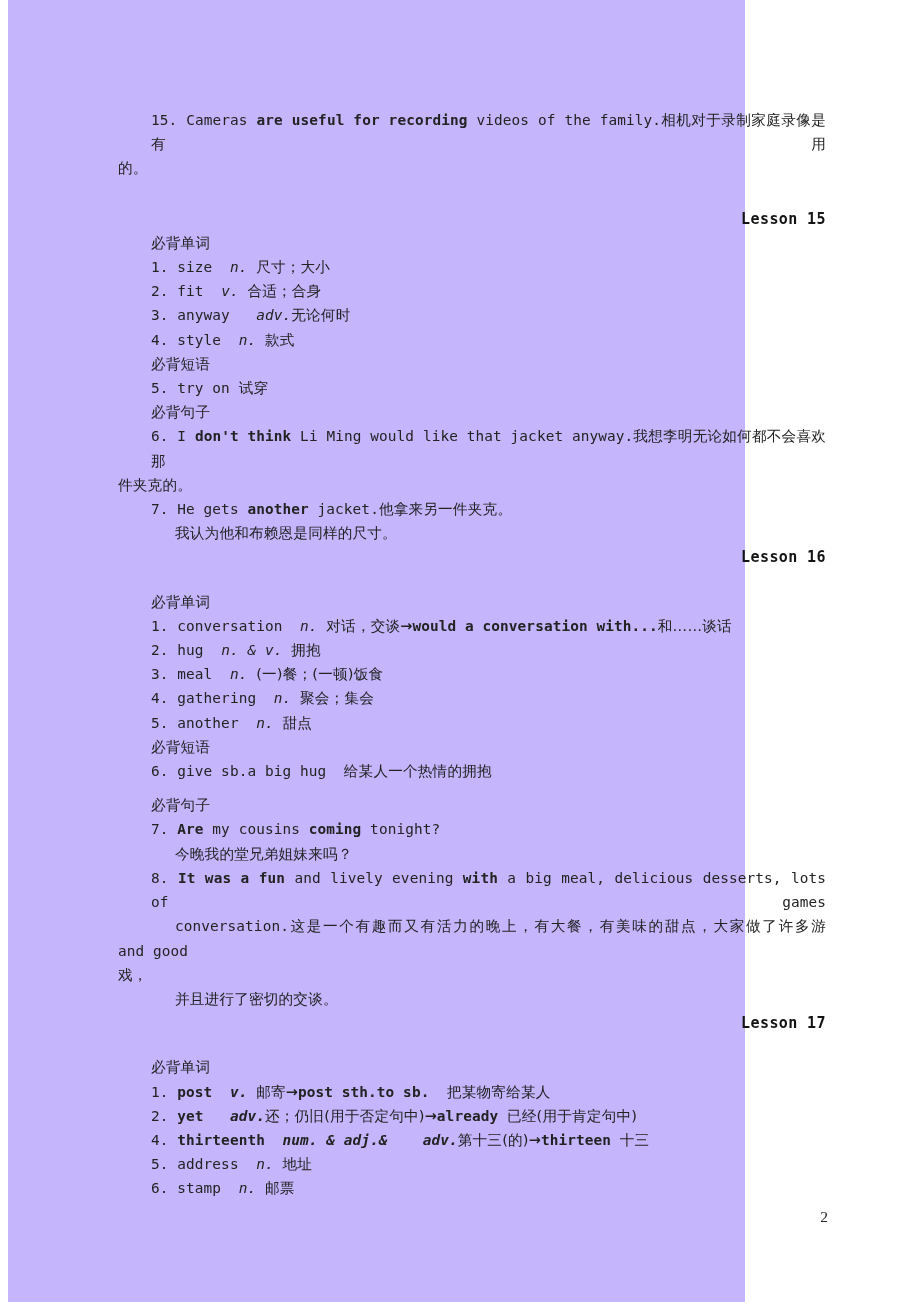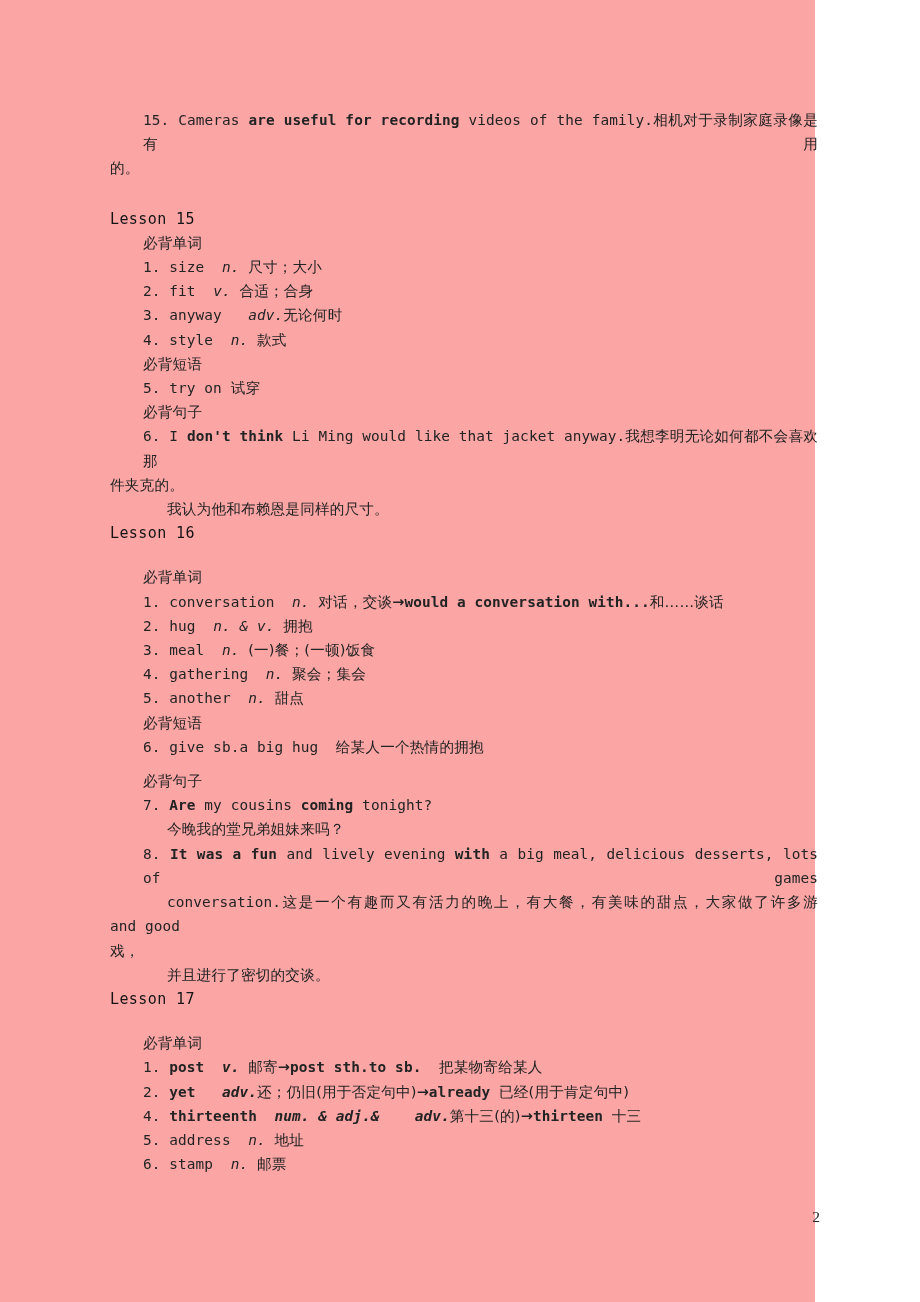--- a/index.html
+++ b/index.html
@@ -10,24 +10,24 @@
   body {
     width: 920px;
     height: 1302px;
     position: relative;
     font-family: "Liberation Serif", "DejaVu Serif", serif;
     color: #1a1a1a;
     overflow: hidden;
   }
   .page {
     position: absolute;
-    left: 0; top: 0;
-    width: 815px;
+    left: 8px; top: 0;
+    width: 737px;
     height: 1302px;
-    background: #fca5a5;
+    background: #c4b5fd;
   }
   
   .col {
     position: absolute;
     left: 110px;
     top: 108px;
     width: 708px;
   }
   .line {
     font-family: "DejaVu Sans Mono", monospace;
@@ -47,23 +47,23 @@
   .i { font-style: italic; }
   .indent1 { padding-left: 33px; }   
   .indent2 { padding-left: 33px; }   
   .indent3 { padding-left: 57px; }   
   .flush   { padding-left: 0px; }    
   .just {
     text-align: justify;
     text-align-last: justify;
   }
   .lesson-head {
-    text-align: left;
+    text-align: right;
     font-family: "DejaVu Sans Mono", monospace;
-    font-weight: 400;
+    font-weight: 700;
     font-size: 15px;
     line-height: 24.2px;
     color: #141414;
     letter-spacing: 0.4px;
   }
   .gap-sm { height: 10px; }
   .gap-md { height: 20px; }
   .gap-lg { height: 26px; }
   .page-num {
     position: absolute;
@@ -98,20 +98,21 @@
     <div class="line indent2"><span>4.</span> <span>style</span>&nbsp;&nbsp;<span class="i">n.</span> <span class="cn">款式</span></div>
 
     <div class="line indent1"><span class="cn">必背短语</span></div>
     <div class="line indent2"><span>5.</span> <span>try on</span> <span class="cn">试穿</span></div>
 
     <div class="line indent1"><span class="cn">必背句子</span></div>
 
     <div class="line indent2 just"><span>6.</span> <span>I </span><span class="b">don't think</span><span> Li Ming would like that jacket anyway.</span><span class="cn">我想李明无论如何都不会喜欢那</span></div>
     <div class="line flush"><span class="cn">件夹克的。</span></div>
 
+    <div class="line indent2"><span>7.</span> <span>He gets </span><span class="b">another</span><span> jacket.</span><span class="cn">他拿来另一件夹克。</span></div>
 
     <div class="line indent3"><span class="cn">我认为他和布赖恩是同样的尺寸。</span></div>
 
     <div class="lesson-head">Lesson 16</div>
 
     <div class="gap-md"></div>
 
     <div class="line indent1"><span class="cn">必背单词</span></div>
 
     <div class="line indent2"><span>1.</span> <span>conversation</span>&nbsp;&nbsp;<span class="i">n.</span> <span class="cn">对话，交谈</span><span class="arrow b">→</span><span class="b">would a conversation with...</span><span class="cn">和……谈话</span></div>

